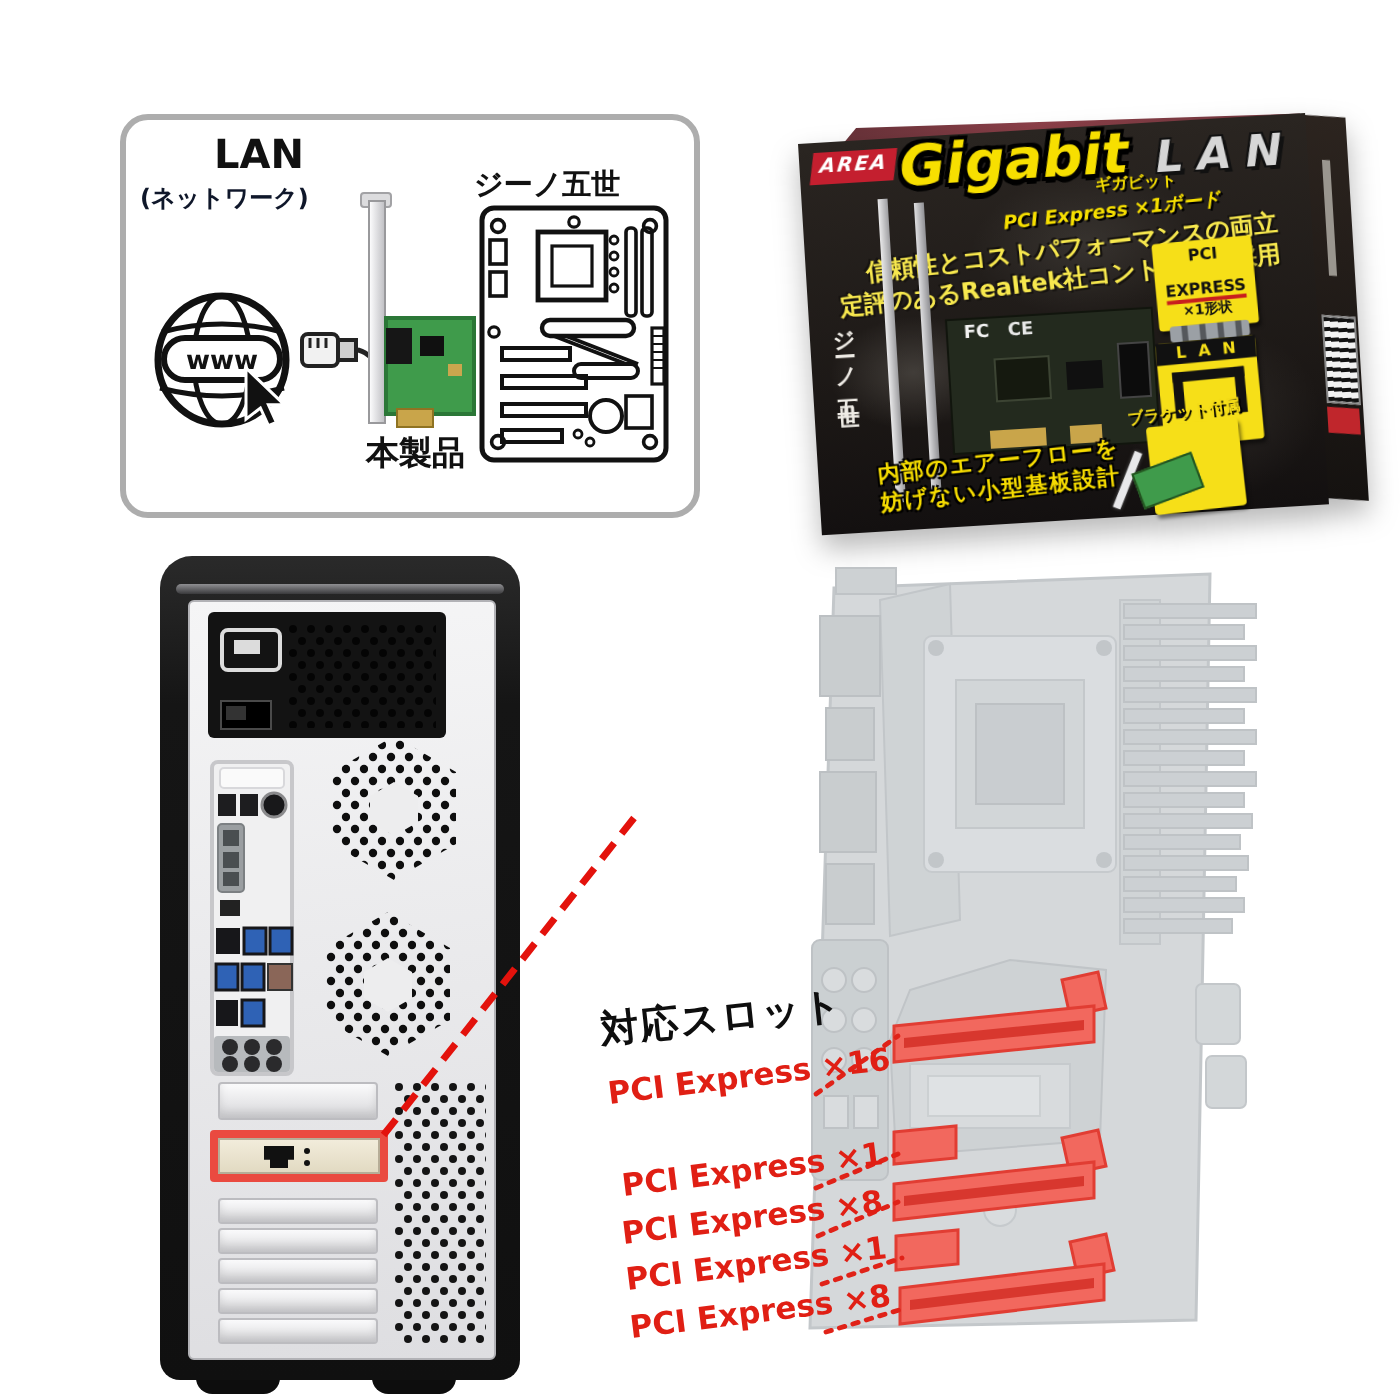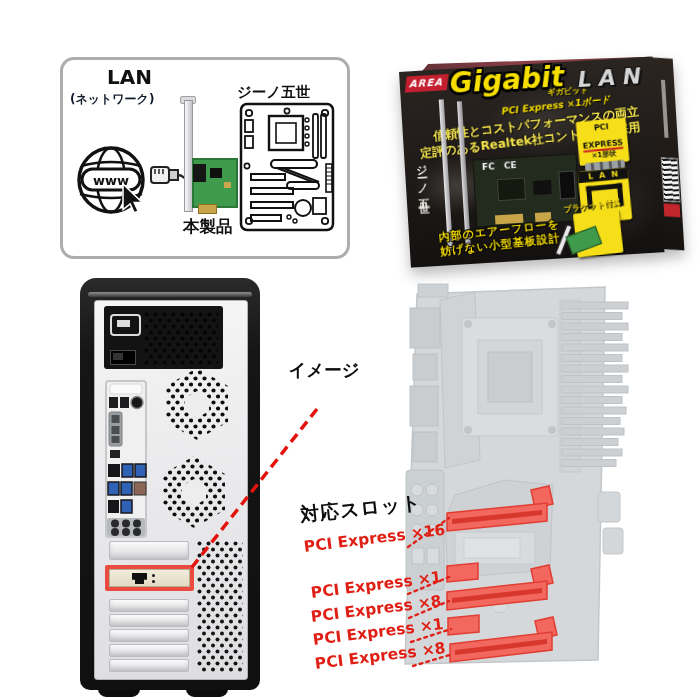--- a/index.html
+++ b/index.html
@@ -443,21 +443,20 @@
       <polygon points="48,338 79,335 79,352 48,355" fill="#f2685e" stroke="#e13d33" stroke-width="1.5"></polygon>
     </g>
     <g>
       <polygon points="135,341 153,337 157,355 139,359" fill="#f2685e" stroke="#e13d33" stroke-width="1.5"></polygon>
       <polygon points="50,364 152,352 152,370 50,382" fill="#f2685e" stroke="#e13d33" stroke-width="1.5"></polygon>
       <polygon points="55,370 147,359 147,364 55,375" fill="#d8372e"></polygon>
     </g>
   </svg>
 
   <div class="abs install-note z60">
-    <div>イメージ</div>
   </div>
 
   <div class="abs slot-heading txt z60">対応スロット</div>
   <div class="abs pci-label txt z60" style="left:304px;top:538px;">PCI Express ×16</div>
   <div class="abs pci-label txt z60" style="left:311px;top:584px;">PCI Express ×1</div>
   <div class="abs pci-label txt z60" style="left:311px;top:608px;">PCI Express ×8</div>
   <div class="abs pci-label txt z60" style="left:313px;top:631px;">PCI Express ×1</div>
   <div class="abs pci-label txt z60" style="left:315px;top:655px;">PCI Express ×8</div>
 
   <svg class="abs overlay" viewBox="0 0 700 700">

